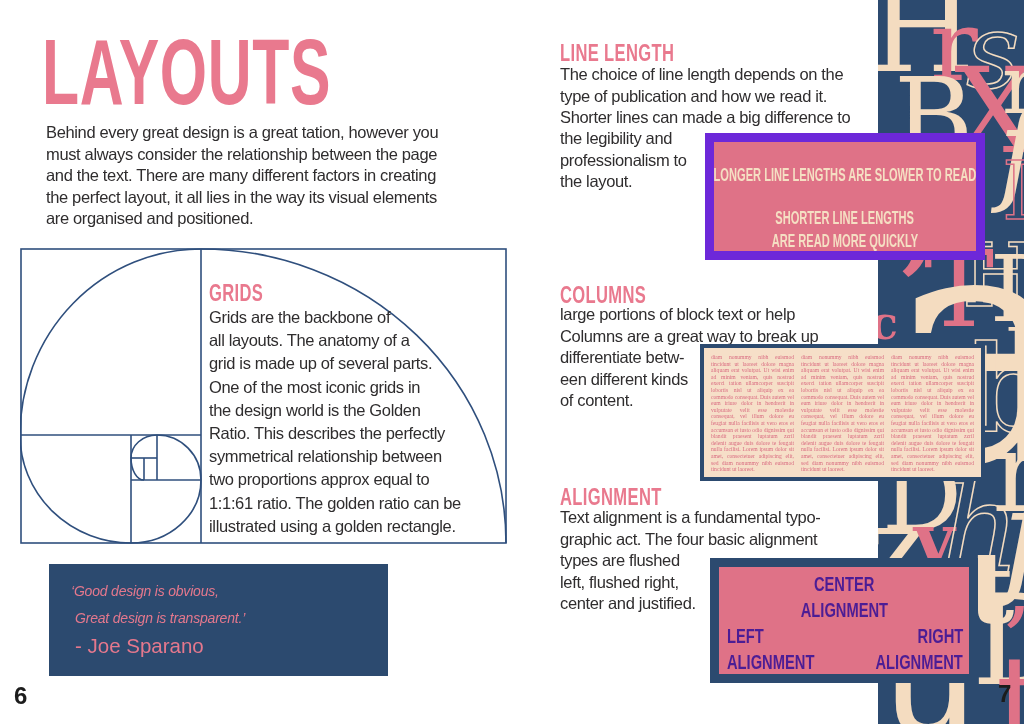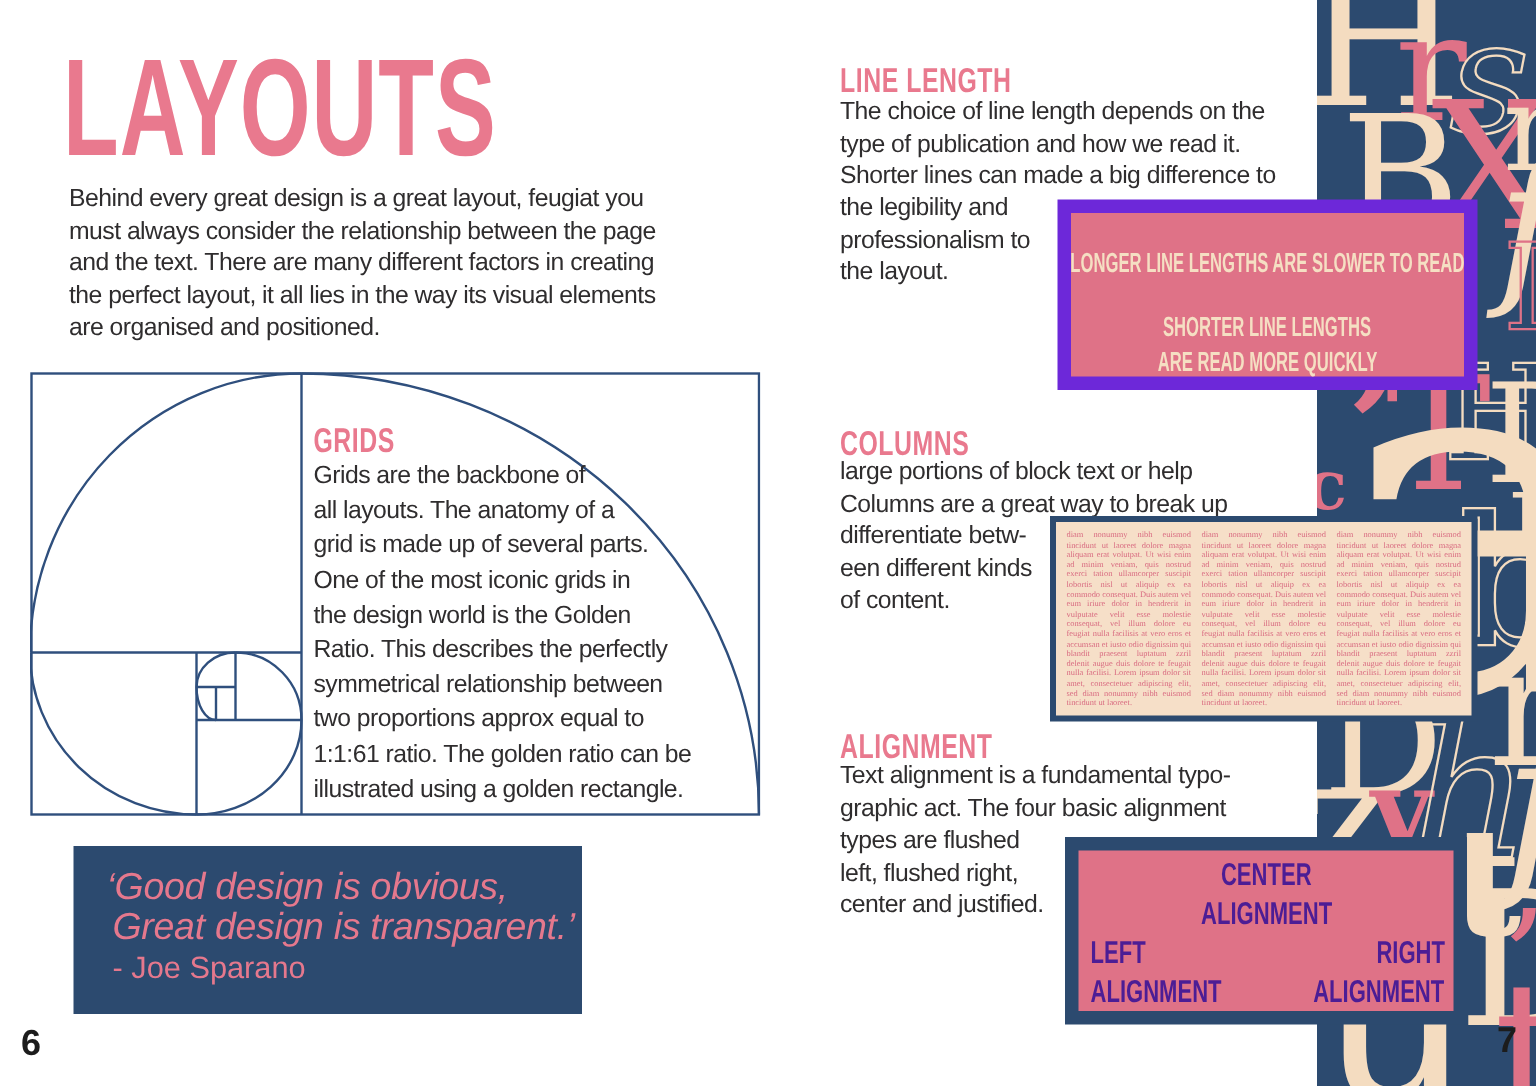--- a/index.html
+++ b/index.html
@@ -16,21 +16,21 @@
   .o-c{transform-origin:50% 50%;}
   .o-r{transform-origin:100% 50%;}
   .title{font-size:92px;line-height:0.92;color:#e9798e;transform:scaleX(0.66);letter-spacing:1px;}
   .sec-head{font-size:23px;color:#e9798e;transform:scaleX(0.72);letter-spacing:0.5px;}
   .bodytext{font-size:16.5px;line-height:21.5px;letter-spacing:-0.35px;color:#2f2d2e;}
   .bodytext div{white-space:nowrap;}
   .grids-text{font-size:16.5px;line-height:23.2px;letter-spacing:-0.35px;color:#2f2d2e;}
   .grids-text div{white-space:nowrap;}
   
   .quote-box{left:45px;top:564px;width:339px;height:112px;background:#2c4a6f;}
-  .quote-line{font-size:25px;line-height:27px;color:#e5788d;font-style:italic;letter-spacing:-0.2px;}
+  .quote-line{font-size:14px;line-height:27px;color:#e5788d;font-style:italic;letter-spacing:-0.2px;}
   .quote-attr{font-size:20.5px;line-height:27px;color:#e5788d;font-style:normal;}
   
   .callout-outer{left:705px;top:133px;width:280px;height:127px;background:#6d28d9;z-index:3;}
   .callout-inner{position:absolute;left:9px;top:9px;right:9px;bottom:9px;background:#df7287;
                  display:flex;flex-direction:column;align-items:center;padding-top:21px;box-sizing:border-box;}
   .callout-line{font-size:18.5px;line-height:23px;color:#f5dfc3;transform:scaleX(0.6);}
   
   .colbox-outer{left:700px;top:344px;width:285px;height:137px;background:#2c4a6f;z-index:3;}
   .colbox-inner{position:absolute;left:4px;top:4px;right:4px;bottom:4px;background:#f6dfc8;
                 display:flex;gap:7px;padding:6px 7px;box-sizing:border-box;overflow:hidden;}
@@ -51,21 +51,21 @@
 </head>
 <body>
 
 <div class="abs" style="left:4px;top:0;width:512px;height:724px;">
 
   <div class="abs" style="left:38px;top:30px;">
     <span class="cond title">LAYOUTS</span>
   </div>
 
   <div class="abs bodytext" style="left:42px;top:122px;">
-    <div>Behind every great design is a great layout, feugiat you</div>
+    <div>Behind every great design is a great tation, however you</div>
     <div>must always consider the relationship between the page</div>
     <div>and the text. There are many different factors in creating</div>
     <div>the perfect layout, it all lies in the way its visual elements</div>
     <div>are organised and positioned.</div>
   </div>
 
   <div class="abs" style="left:16px;top:248px;width:487px;height:296px;">
     <svg width="487" height="296" viewBox="0 0 487 296">
       <g fill="none" stroke="#2f4f7d" stroke-width="1.6">
         <rect x="1" y="1" width="485" height="294"></rect>

